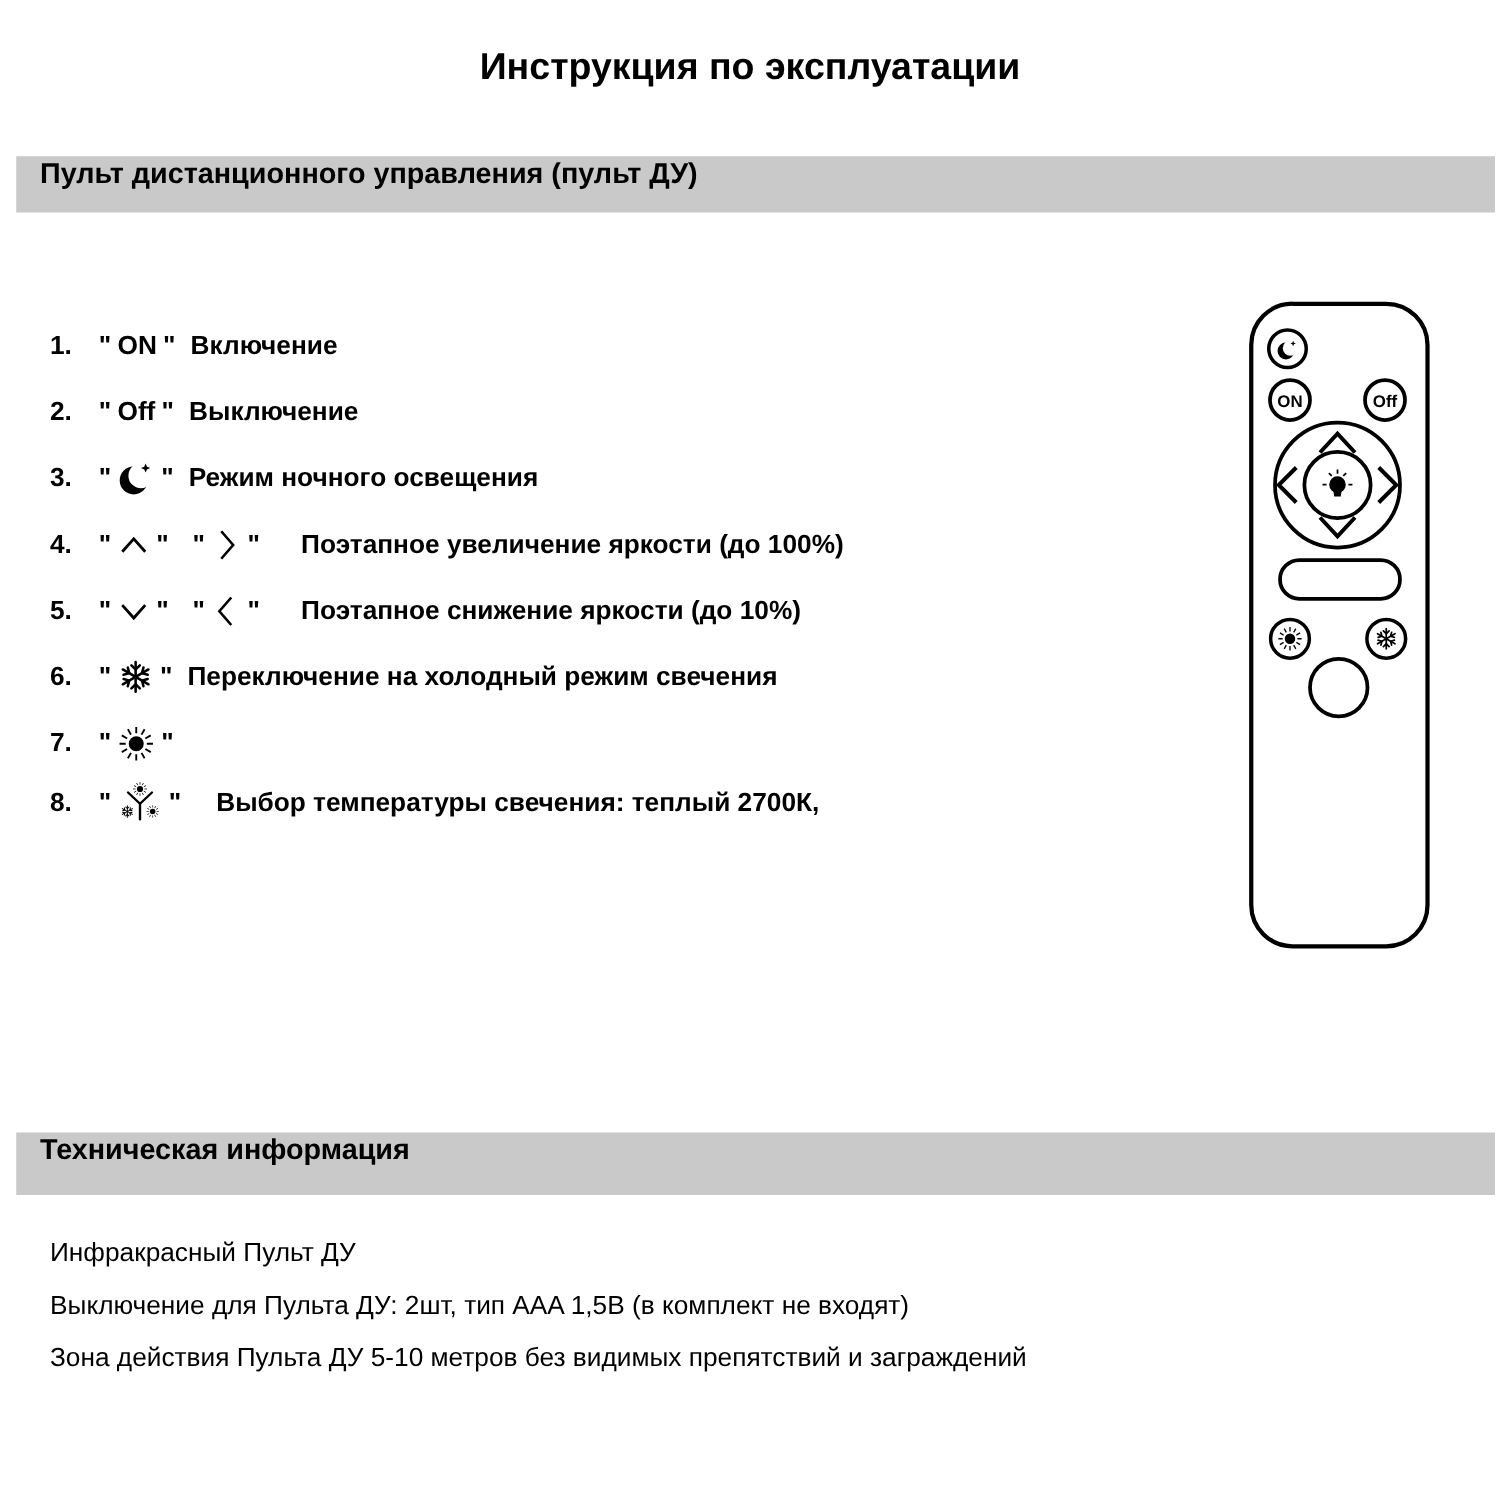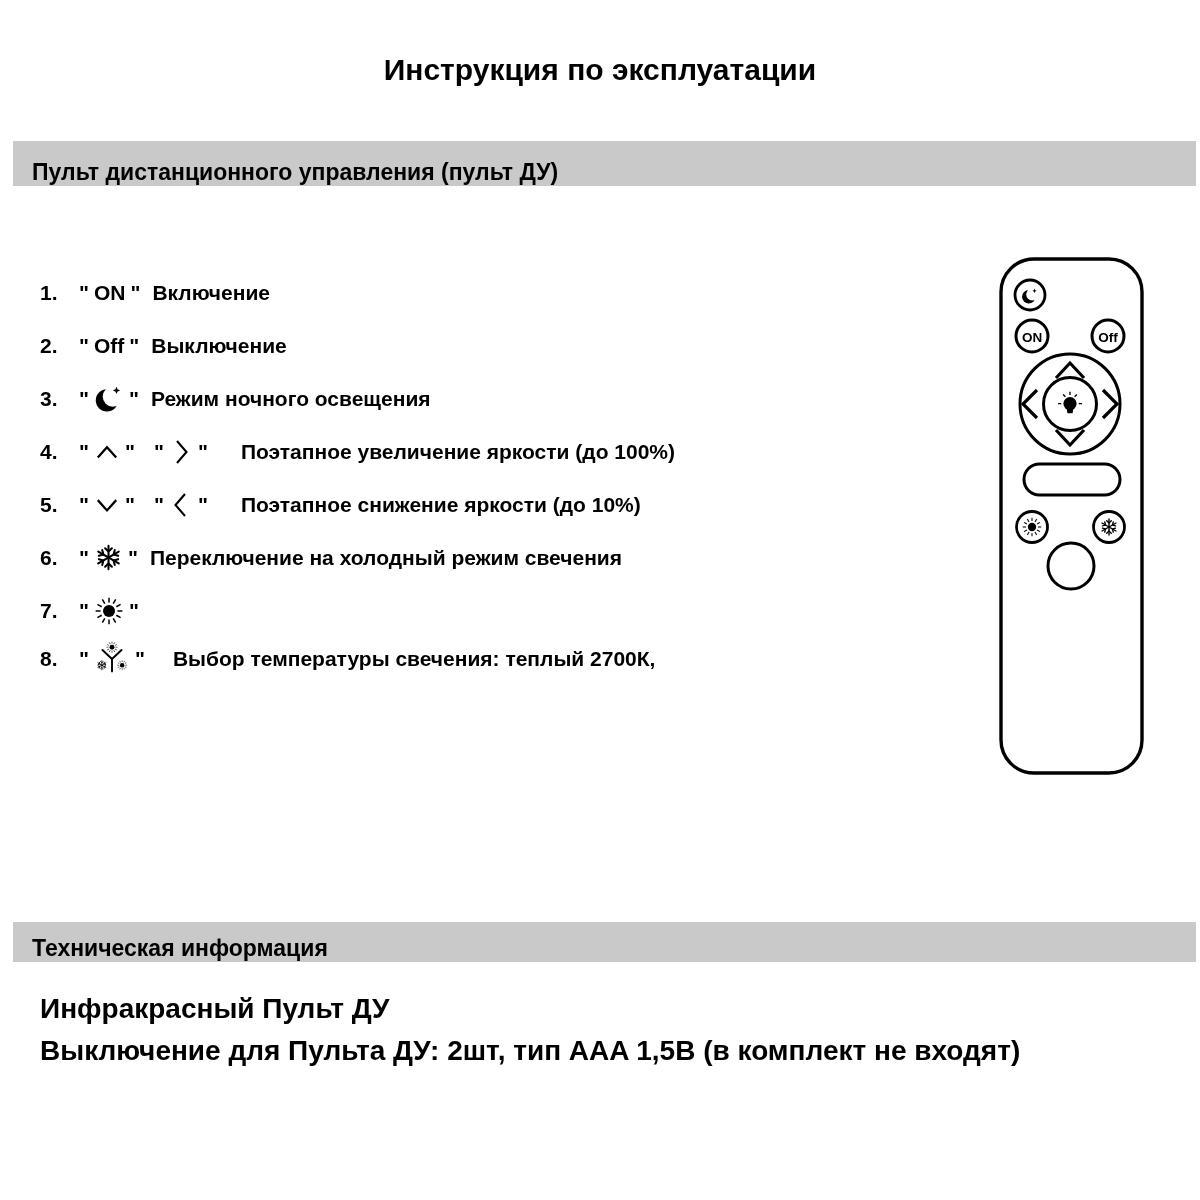--- a/index.html
+++ b/index.html
@@ -2,32 +2,32 @@
 <html><head>
 <meta charset="utf-8">
 <style>
   html,body { margin:0; padding:0; }
   body {
     width:1200px; height:1200px; overflow:hidden;
     background:#ffffff; color:#000;
     font-family:"Liberation Sans", sans-serif;
   }
   .title {
-    padding-top:52px; text-align:center;
+    padding-top:36px; text-align:center;
     font-size:30px; font-weight:bold; line-height:36px;
   }
   .bar {
     margin-left:13px; margin-right:4px;
     background:#c9c9c9;
-    display:flex; align-items:flex-end;
+    display:flex; align-items:flex-start;
     padding-left:19px;
     font-size:23px; font-weight:bold;
   }
   .bar1 { margin-top:53px; height:45px; }
-  .bar2 { height:40px; }
+  .bar2 { height:50px; }
   .content { position:relative; height:736px; }
   .list { position:absolute; top:80px; left:40px; }
   .item {
     display:flex; align-items:center; height:53px;
     font-size:21px; font-weight:bold; white-space:nowrap;
   }
   .num { width:34px; }
   .q { margin:0 5px; }
   .desc { margin-left:7px; }
   .desc-ind { margin-left:28px; }
@@ -35,21 +35,21 @@
   .ic { flex:0 0 auto; }
   .item8 { height:auto; align-items:flex-start; padding-top:6px; }
   .item8 .num, .item8 .q { margin-top:4px; }
   .item8 .ic { margin-top:-2px; }
   .two-line { margin-left:23px; line-height:32px; }
   .remote { position:absolute; left:997px; top:70px; }
   .rc-label { font-size:13.5px; font-weight:bold; text-anchor:middle; fill:#000; }
   .tech { padding:26px 0 0 40px; }
   .tech-line {
     height:42px; display:flex; align-items:center;
-    font-size:28px; font-weight:bold;text-align:center;
+    font-size:21px; font-weight:normal;text-align:center;
   }
   .defs { position:absolute; width:0; height:0; }
 </style>
 </head>
 <body>
 
 <svg class="defs" aria-hidden="true">
   <defs>
     <g id="ic-snowflake" stroke="#000" stroke-width="1.7" fill="none" stroke-linecap="round">
       <g id="flake-arm">
@@ -260,13 +260,14 @@
   </svg>
 </div>
 
 <div class="bar bar2">
   <span>Техническая информация</span>
 </div>
 
 <div class="tech">
   <div class="tech-line">Инфракрасный Пульт ДУ</div>
   <div class="tech-line">Выключение для Пульта ДУ: 2шт, тип AAA 1,5В (в комплект не входят)</div>
+  <div class="tech-line">Зона действия Пульта ДУ 5-10 метров без видимых препятствий и заграждений</div>
 </div>
 
 </body></html>

